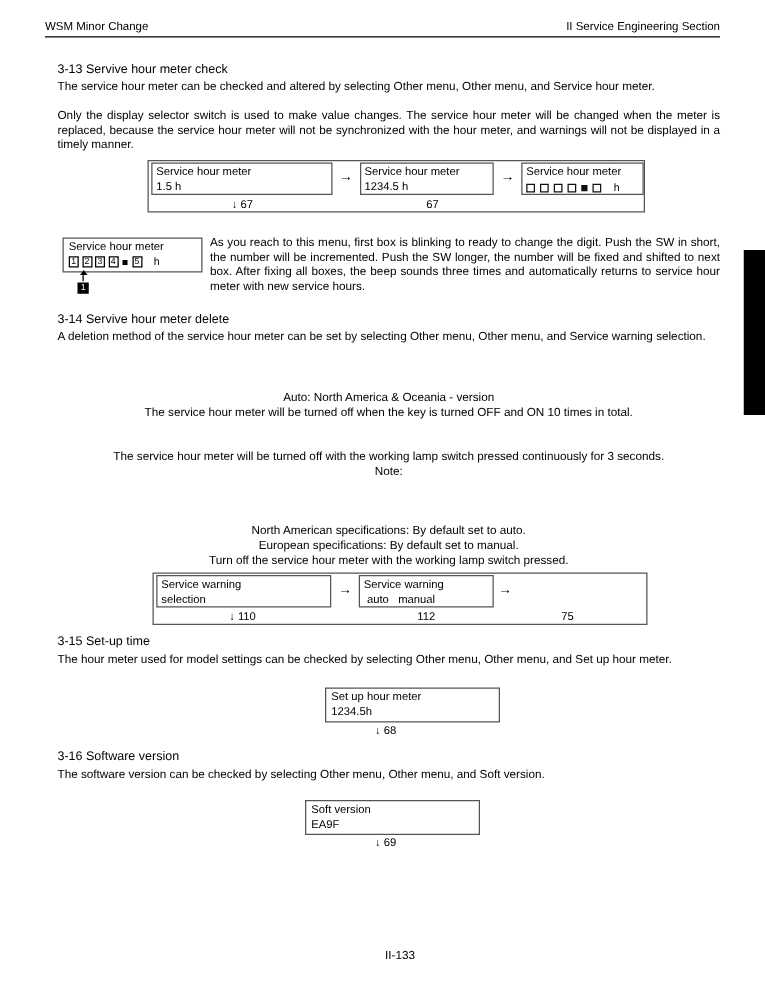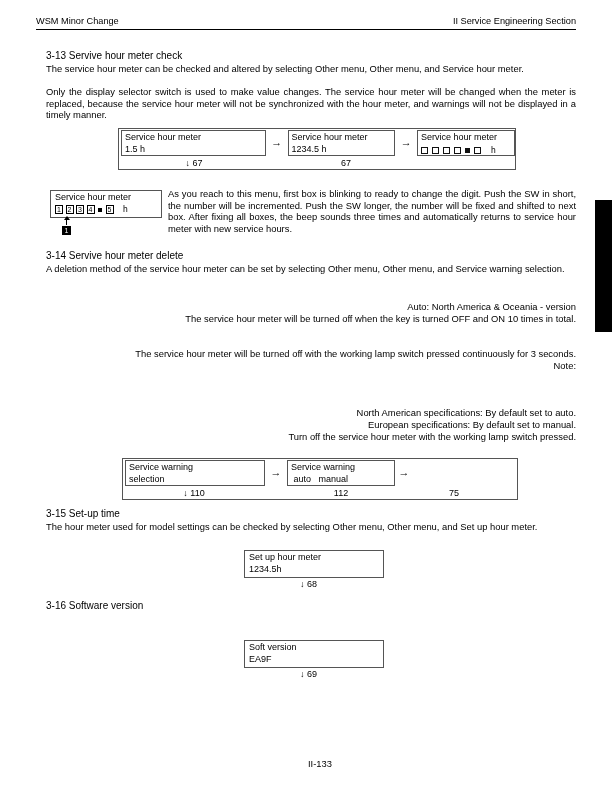--- a/index.html
+++ b/index.html
@@ -55,21 +55,21 @@
     font-size: 10px;
     white-space: nowrap;
   }
   .para {
     position: absolute;
     font-size: 9.4px;
     line-height: 11.6px;
     text-align: justify;
     text-justify: inter-word;
   }
-  .para.nojust { text-align: right; }
+  .para.nojust { text-align: center; margin-top: 11px; }
 
   
   .lcd {
     border: 1.1px solid #555;
     background: #fff;
     box-sizing: border-box;
     font-size: 9px;
     line-height: 11.5px;
     padding: 1px 3px 2px 3px;
   }
@@ -317,27 +317,28 @@
       <div class="cap" style="width:22px;"></div>
       <div class="cap" style="width:108px;">112</div>
       <div class="cap" style="width:18px;"></div>
       <div class="cap" style="width:82px;">75</div>
     </div>
   </div>
 
   <div class="sec-head" style="left:46px; top:508px;">3-15 Set-up time</div>
   <div class="para" style="left:46px; top:521px; width:530px;">The hour meter used for model settings can be checked by selecting Other menu, Other menu, and Set up hour meter.</div>
 
-  <div class="singlebox" style="left:244px; top:550px; width:140px; height:28px;">
+  <div class="singlebox" style="left:260px; top:550px; width:140px; height:28px;">
     <div>Set up hour meter</div>
     <div>1234.5h</div>
   </div>
   <div class="single-cap" style="left:300px; top:579px;">↓ 68</div>
 
   <div class="sec-head" style="left:46px; top:600px;">3-16 Software version</div>
+  <div class="para" style="left:46px; top:613px; width:530px;">The software version can be checked by selecting Other menu, Other menu, and Soft version.</div>
 
   <div class="singlebox" style="left:244px; top:640px; width:140px; height:28px;">
     <div>Soft version</div>
     <div>EA9F</div>
   </div>
   <div class="single-cap" style="left:300px; top:669px;">↓ 69</div>
 
   <div class="footer">II-133</div>
 
 </div>

